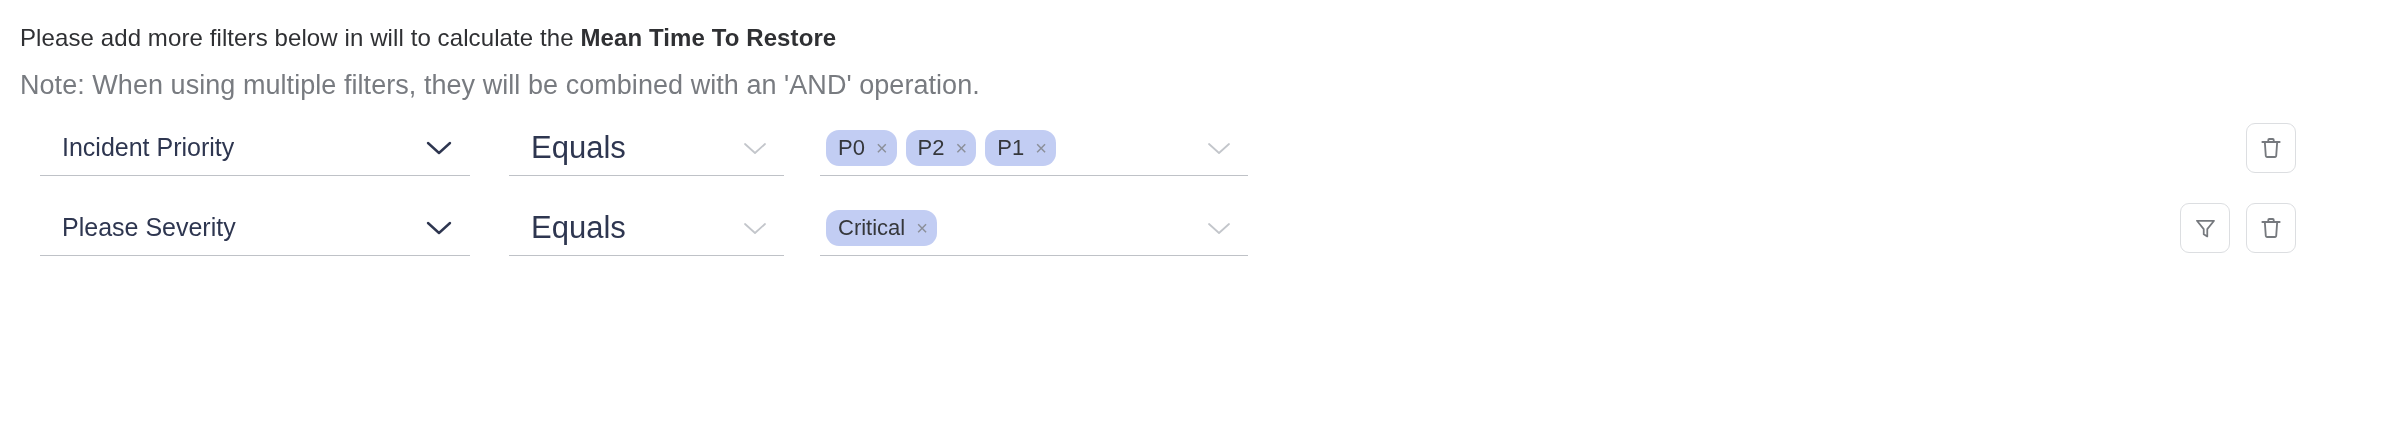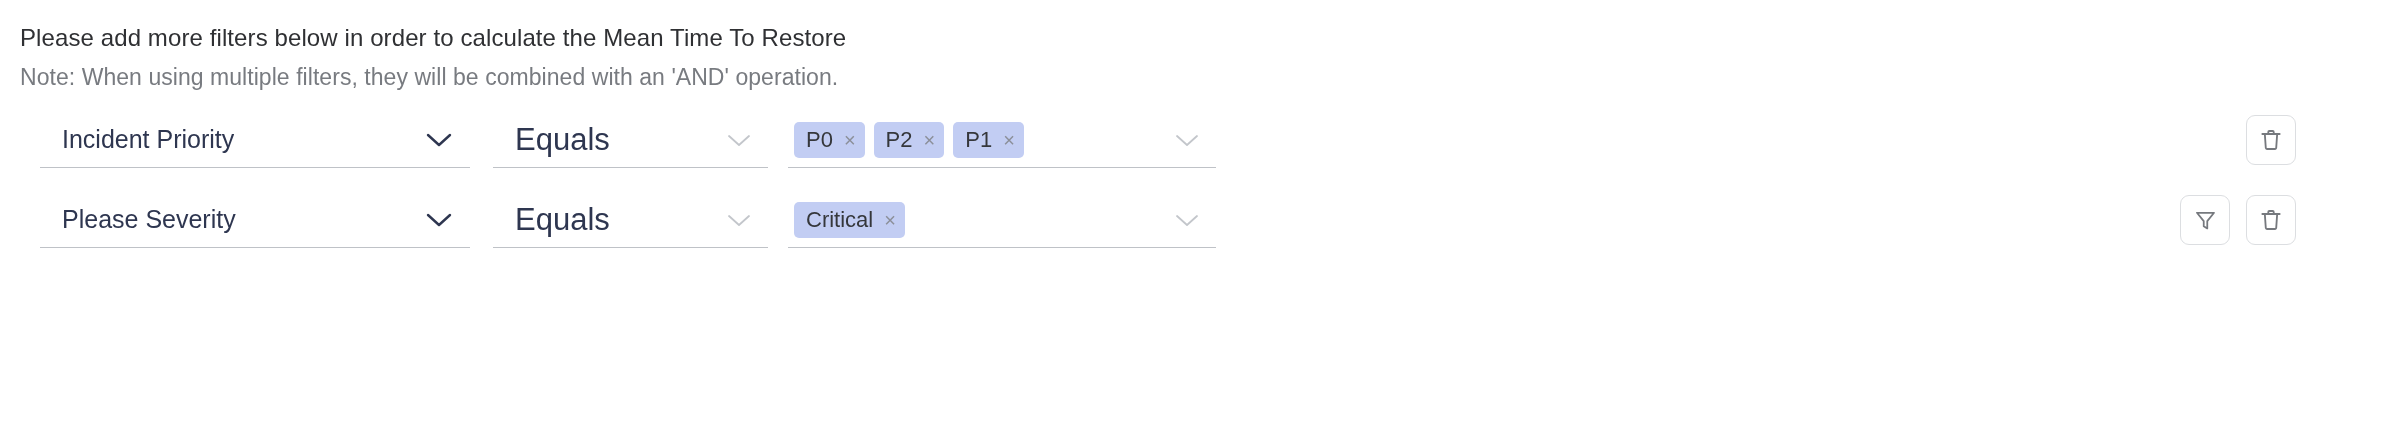--- a/index.html
+++ b/index.html
@@ -24,45 +24,46 @@
   
   .heading-line {
     font-size: 24px;
     line-height: 32px;
     color: #2f3033;
     padding-left: 20px;
     white-space: nowrap;
     letter-spacing: 0.1px;
   }
   .heading-line .strong {
-    font-weight: 400;
+    font-weight: 700;
     color: #2f3033;
   }
 
   .note-line {
-    font-size: 23px;
+    font-size: 27px;
     line-height: 30px;
     color: #787b80;
     padding-left: 20px;
-    margin-top: 8px;
+    margin-top: 16px;
     white-space: nowrap;
     letter-spacing: 0.05px;
   }
 
   
   .rows {
     margin-top: 20px;
   }
 
   .filter-row {
     display: flex;
     align-items: flex-start;
     height: 80px;
     padding-left: 40px;
     position: relative;
+    gap: 16px;
   }
 
   
   .select {
     position: relative;
     height: 56px;
     border-bottom: 1.5px solid #bfc2c7;
     display: flex;
     align-items: center;
     justify-content: space-between;
@@ -111,21 +112,21 @@
     gap: 9px;
     flex: 1 1 auto;
     padding-left: 6px;
     overflow: hidden;
   }
 
   .chip {
     display: inline-flex;
     align-items: center;
     background: #c2cdf3;
-    border-radius: 5px;
+    border-radius: 13px;
     height: 36px;
     padding: 0 9px 0 12px;
     font-size: 22px;
     color: #35373b;
     white-space: nowrap;
     flex: 0 0 auto;
   }
 
   .chip .chip-x {
     margin-left: 11px;
@@ -166,21 +167,21 @@
   .icon-btn svg { display: block; }
 
   .spacer-btn { width: 50px; height: 50px; visibility: hidden; }
 </style>
 </head>
 <body>
 
 <div class="panel">
 
   <div class="heading-line">
-    <span>Please add more filters below in order to calculate the </span><span class="strong">Mean Time To Restore</span>
+    <span>Please add more filters below in will to calculate the </span><span class="strong">Mean Time To Restore</span>
   </div>
 
   <div class="note-line">Note: When using multiple filters, they will be combined with an 'AND' operation.</div>
 
   <div class="rows">
 
     <div class="filter-row">
 
       <div class="select col-field">
         <span class="value">Incident Priority</span>

